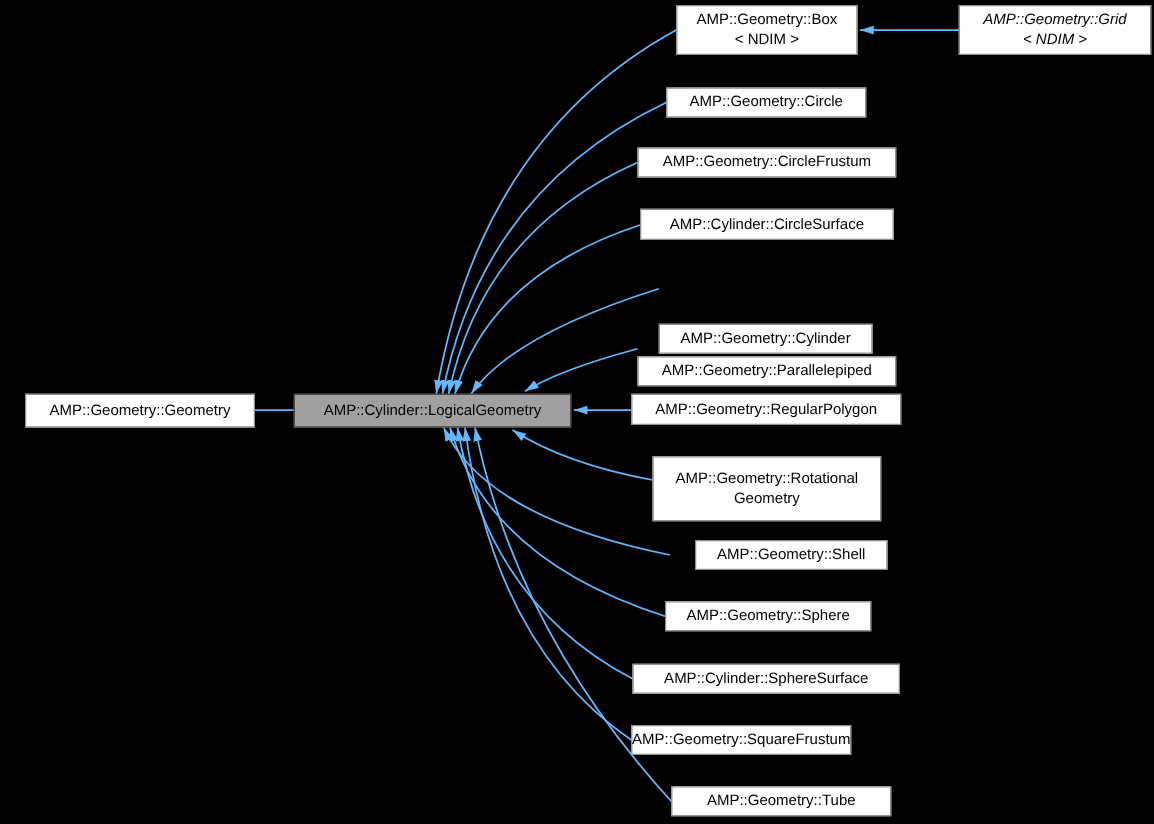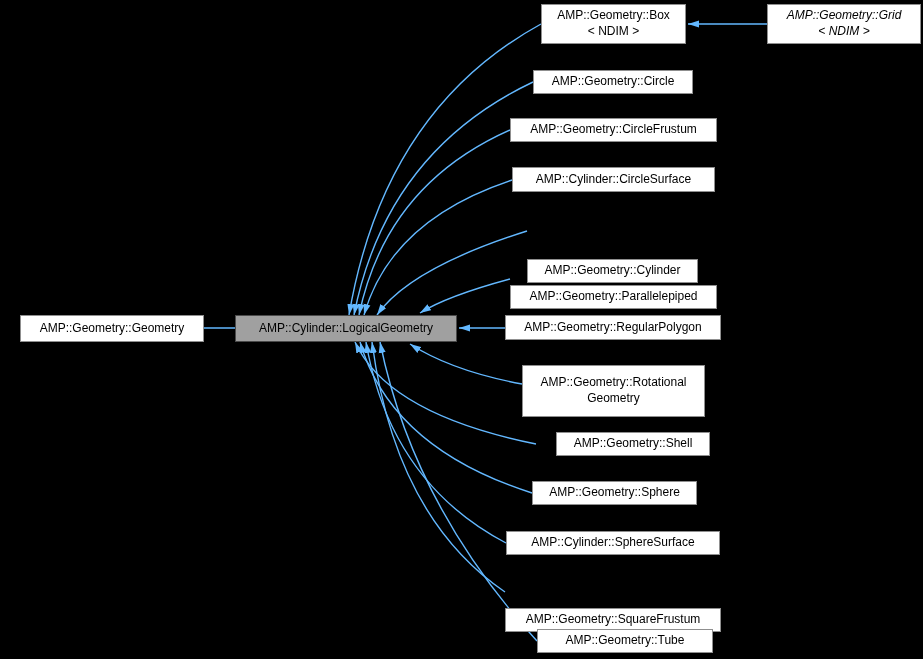--- a/index.html
+++ b/index.html
@@ -91,16 +91,16 @@
       <div class="node" style="left: 510px; top: 118px; width: 207px; height: 24px;">AMP::Geometry::CircleFrustum</div>
       <div class="node" style="left: 512px; top: 167px; width: 203px; height: 25px;">AMP::Cylinder::CircleSurface</div>
       <div class="node" style="left: 527px; top: 219px; width: 171px; height: 24px; margin-top: 40px;">AMP::Geometry::Cylinder</div>
       <div class="node" style="left: 510px; top: 267px; width: 207px; height: 24px; margin-top: 18px;">AMP::Geometry::Parallelepiped</div>
       <div class="node" style="left: 505px; top: 315px; width: 216px; height: 25px;">AMP::Geometry::RegularPolygon</div>
       <div class="node" style="left: 522px; top: 365px; width: 183px; height: 52px;">AMP::Geometry::Rotational
 Geometry</div>
       <div class="node" style="left: 536px; top: 432px; width: 154px; height: 24px; margin-left: 20px;">AMP::Geometry::Shell</div>
       <div class="node" style="left: 532px; top: 481px; width: 165px; height: 24px;">AMP::Geometry::Sphere</div>
       <div class="node" style="left: 506px; top: 531px; width: 214px; height: 24px;">AMP::Cylinder::SphereSurface</div>
-      <div class="node" style="left: 505px; top: 608px; width: 216px; height: 24px;">AMP::Geometry::SquareFrustum</div>
+      <div class="node" style="left: 505px; top: 580px; width: 176px; height: 24px;">AMP::Geometry::SquareFrustum</div>
       <div class="node" style="left: 537px; top: 629px; width: 176px; height: 24px;">AMP::Geometry::Tube</div>
     </div>
 </div>
 
 </body></html>

